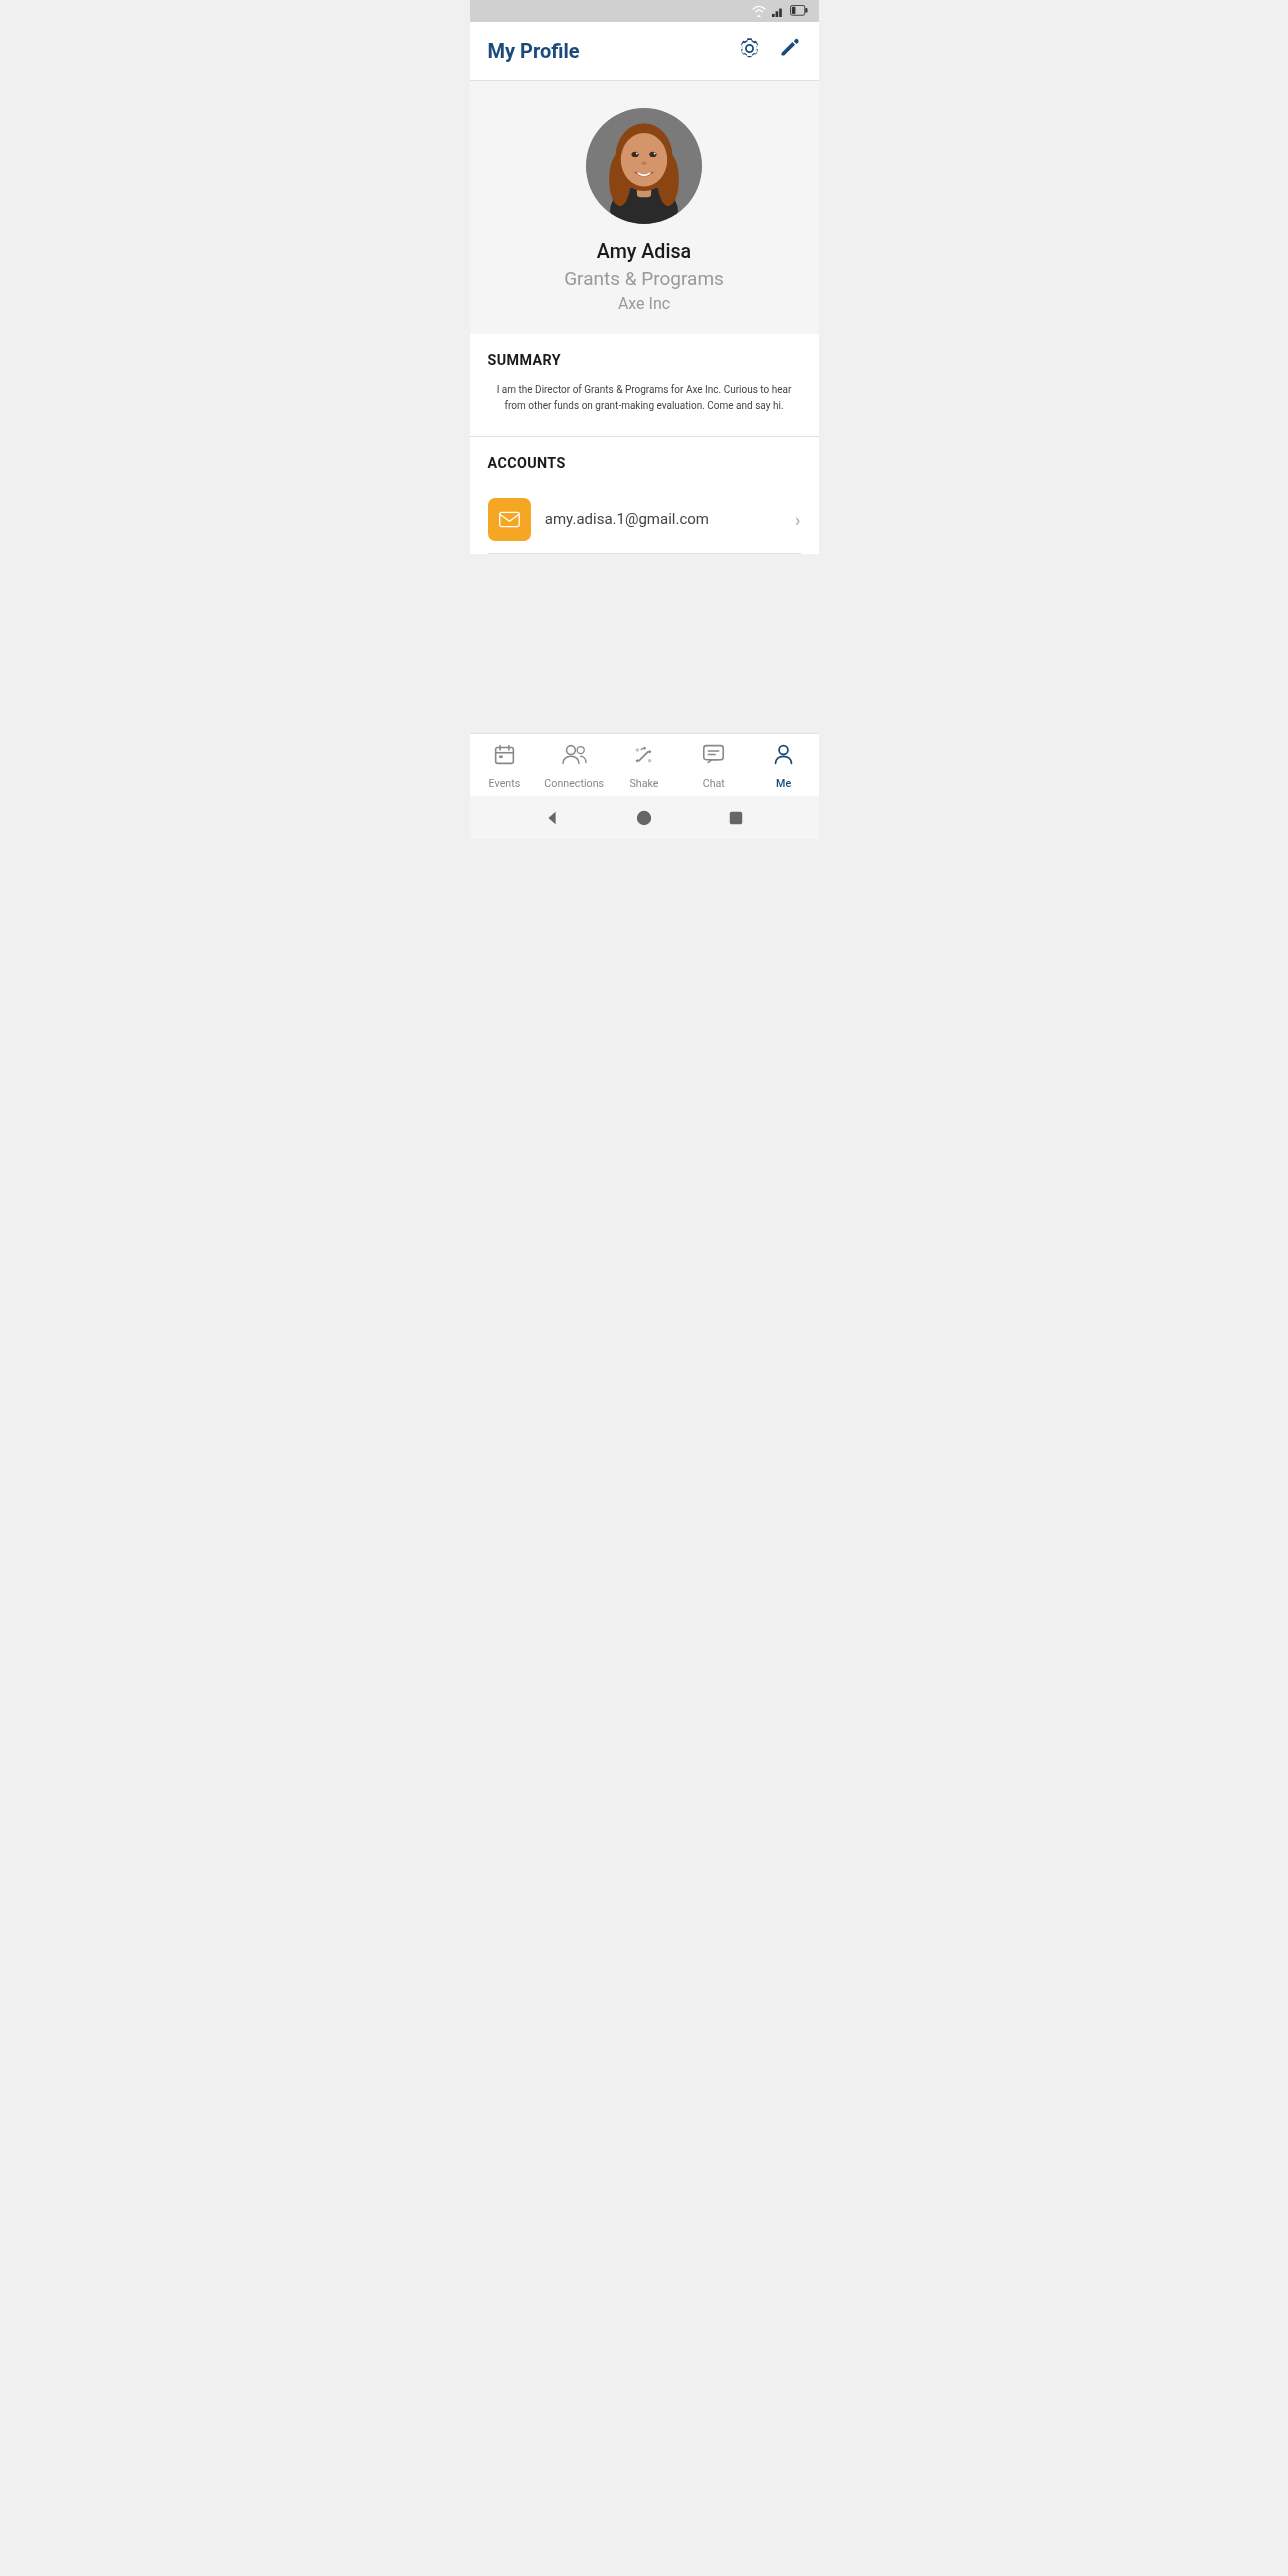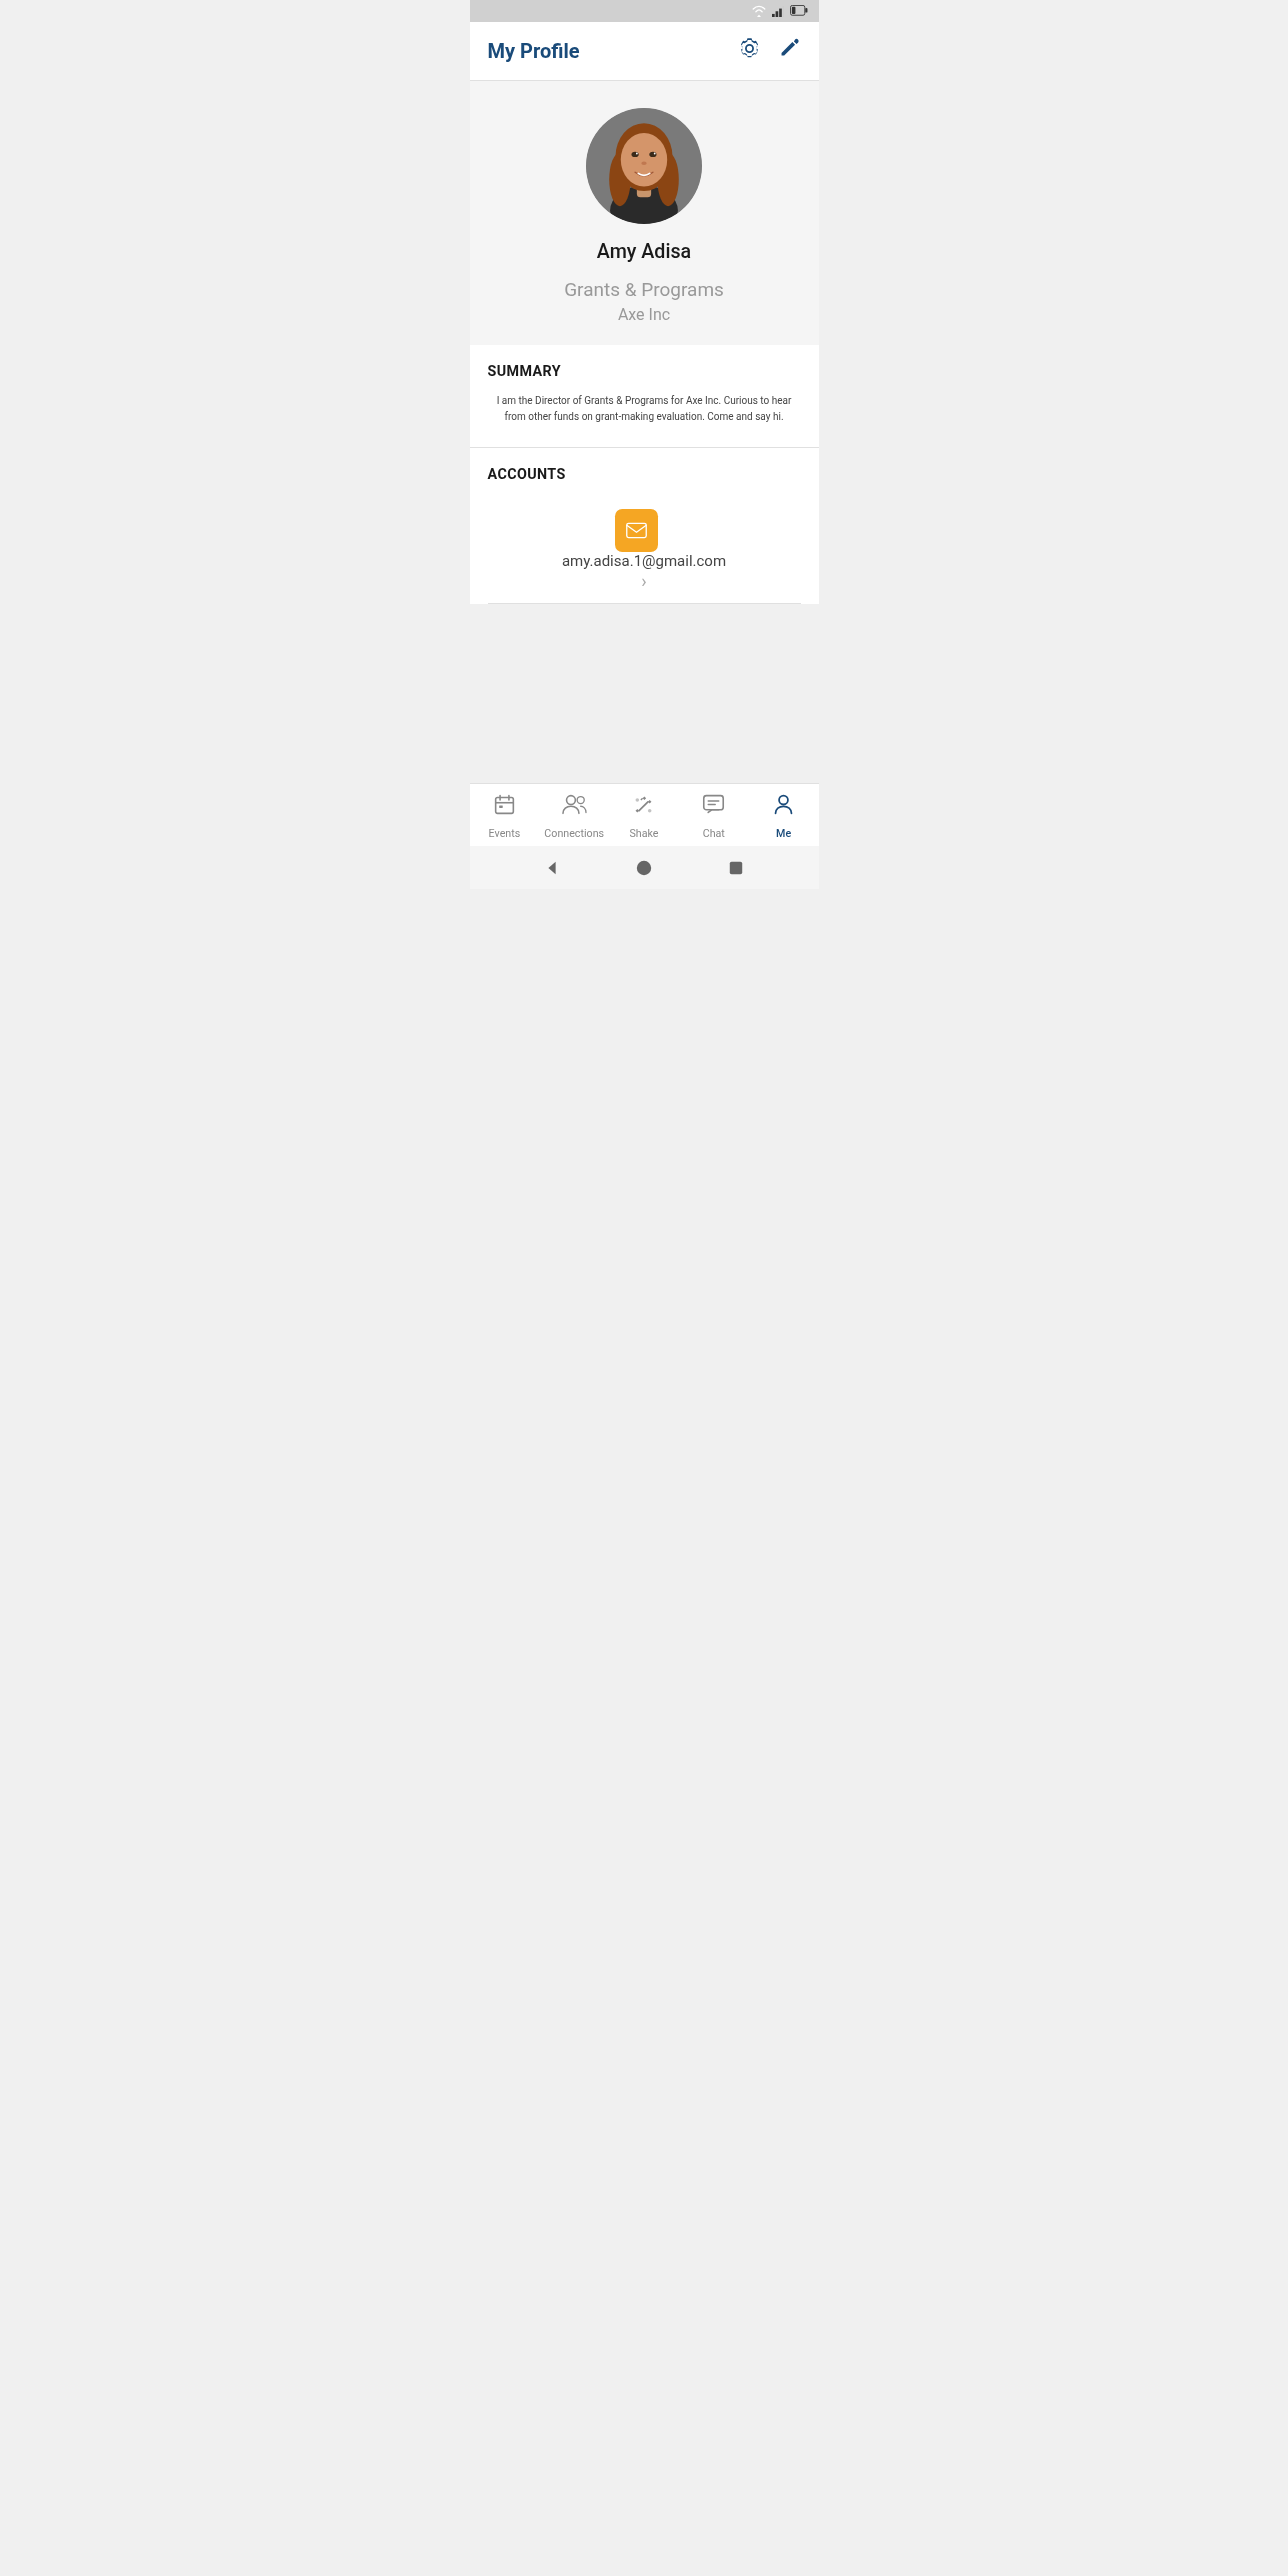--- a/index.html
+++ b/index.html
@@ -81,21 +81,21 @@
     .avatar-svg {
       width: 116px;
       height: 116px;
       border-radius: 50%;
     }
 
     .user-name {
       font-size: 19.7px;
       font-weight: 500;
       color: #1a1a1a;
-      margin-bottom: 15px;
+      margin-bottom: 4px;
       text-align: left;
     }
 
     .user-role {
       font-size: 19px;
       color: #999;
       margin-bottom: 3.6px;
       text-align: center;
     }
 
@@ -143,21 +143,20 @@
       padding: 18px 18px 0;
       background: #ffffff;
     }
 
     .account-item {
       display: flex;
       align-items: center;
       padding: 12.5px 0;
       border-bottom: 0.9px solid #e0e0e0;
       cursor: pointer;
-      flex-direction: column;
     }
 
     .email-icon-box {
       width: 43px;
       height: 43px;
       background: #f5a623;
       border-radius: 7.2px;
       display: flex;
       align-items: center;
       justify-content: center;

